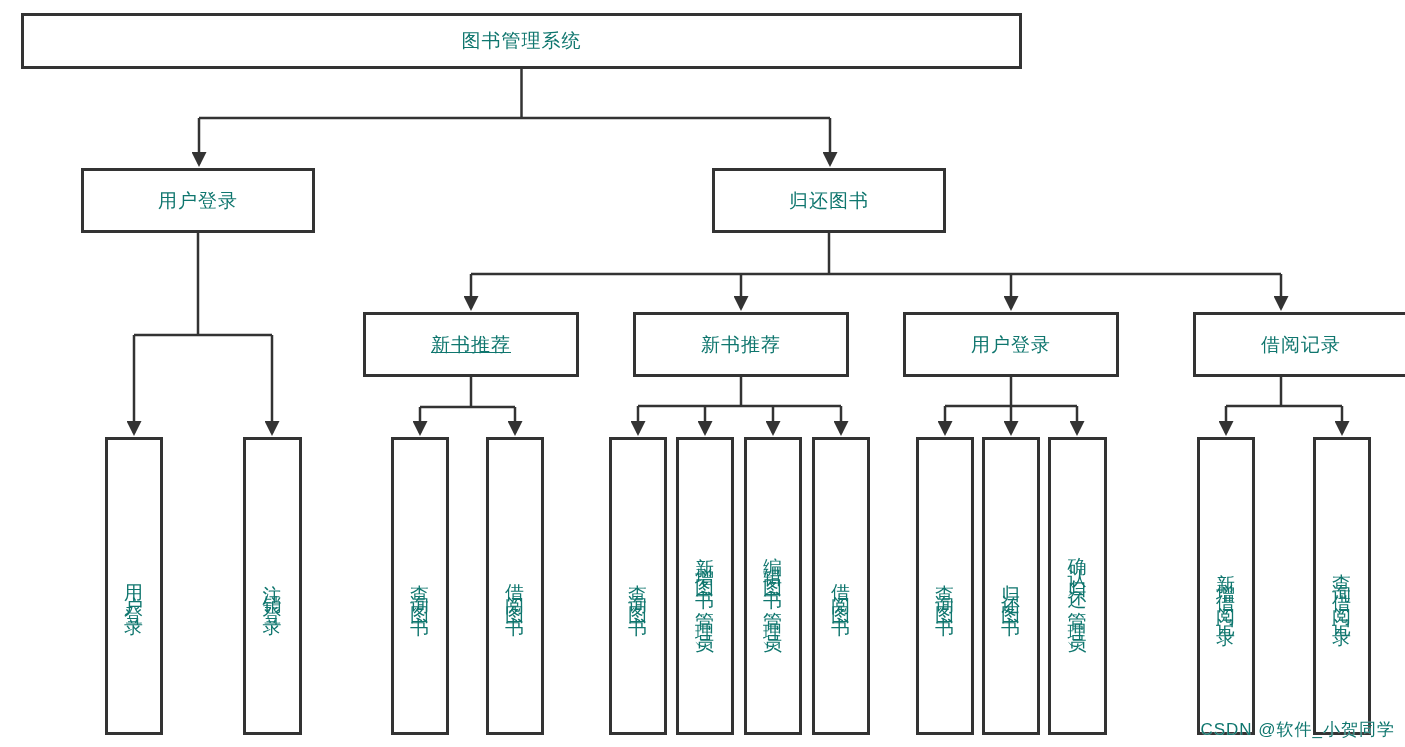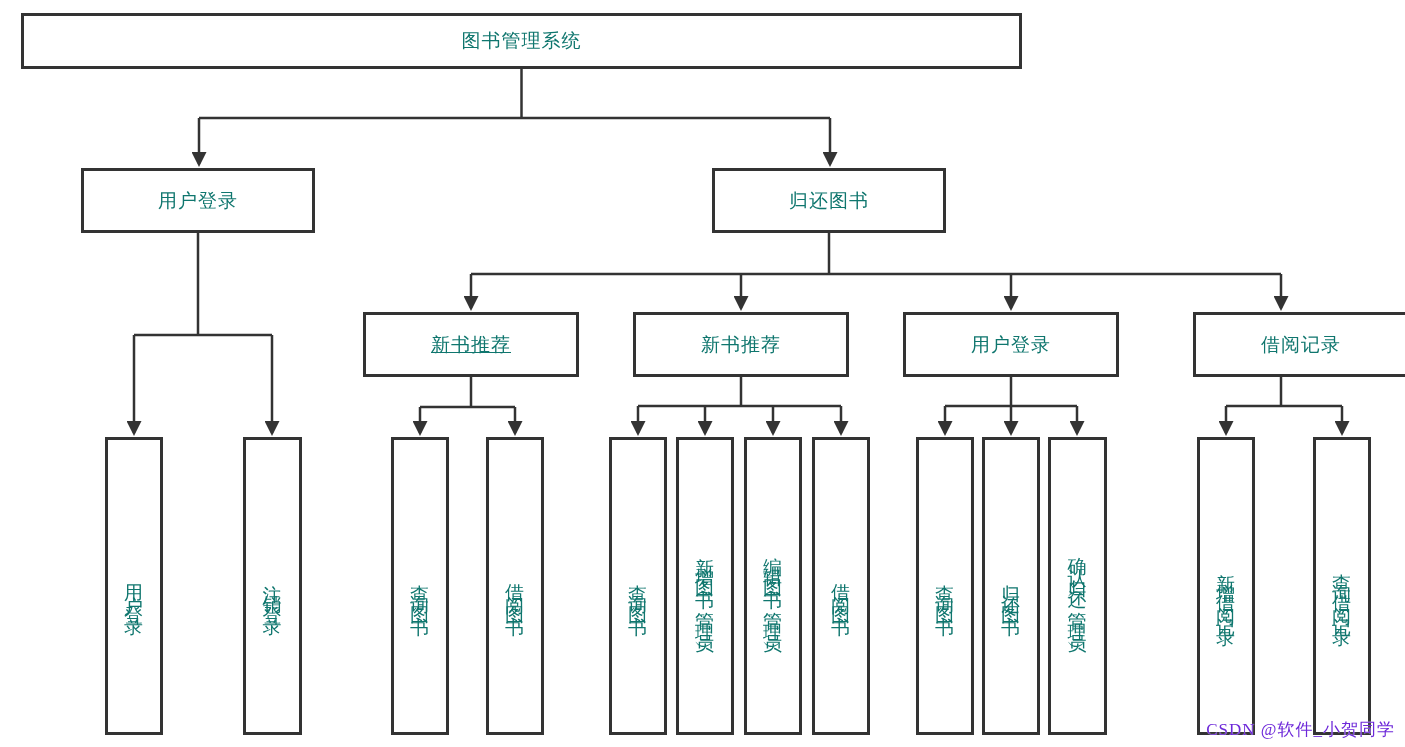--- a/index.html
+++ b/index.html
@@ -31,24 +31,23 @@
     letter-spacing: 11px;
     line-height: 1;
     padding-top: 10px;
   }
   .watermark {
     position: absolute;
     right: 10px;
     bottom: 6px;
     font-size: 17px;
     letter-spacing: 1px;
-    color: #6d28d9;
+    color: #0f766e;
     text-shadow: 0 0 1px #ffffff;
     white-space: nowrap;
-    font-family: Liberation Serif, serif;
   }
 </style>
 </head>
 <body>
 
 <div class="canvas">
 
   <svg class="connectors" width="1405" height="747" viewBox="0 0 1405 747">
     <defs>
       <marker id="arrow" viewBox="0 0 10 10" refX="8" refY="5" markerWidth="8" markerHeight="6" orient="auto">

